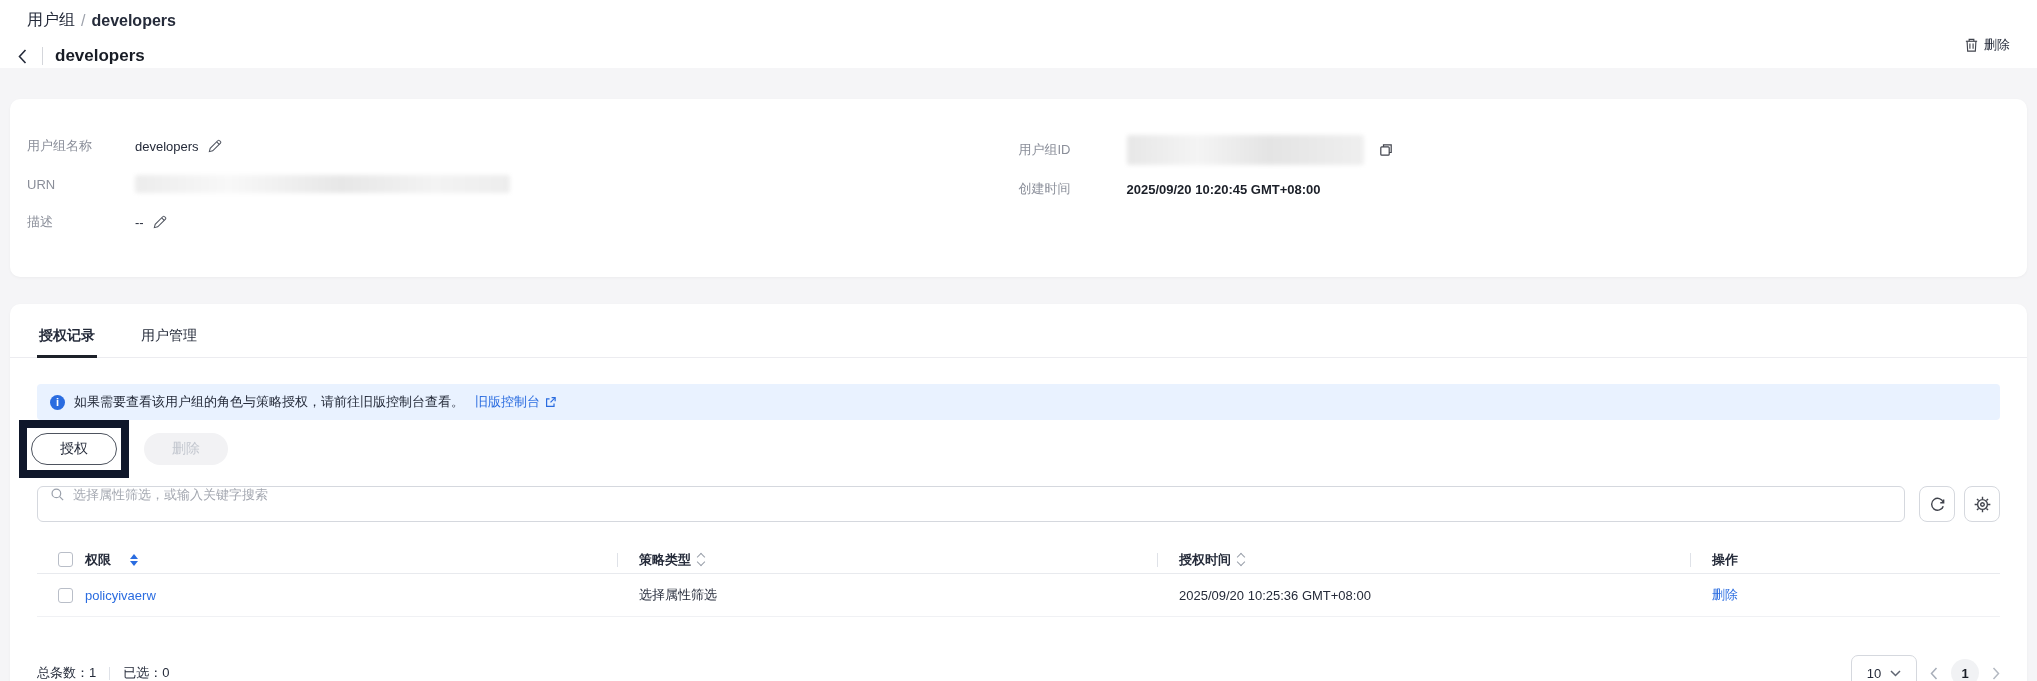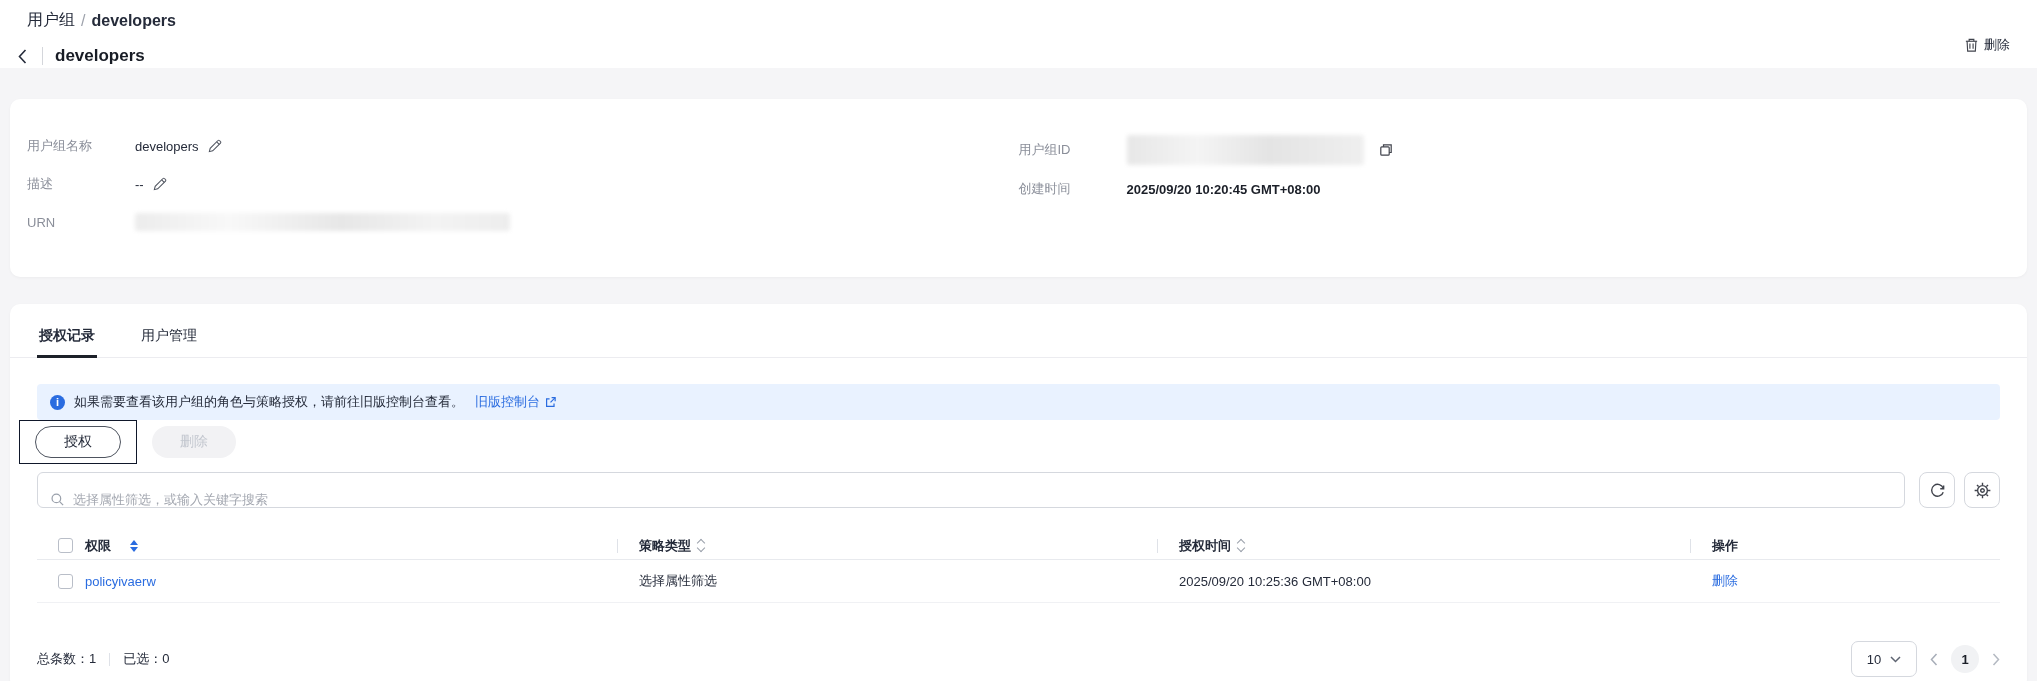--- a/index.html
+++ b/index.html
@@ -40,27 +40,27 @@
   .tabs::after { content:""; position:absolute; left:-27px; right:-27px; bottom:0; height:1px; background:#ececf0; }
   .tab { font-size:14px; padding:9px 2px 13px 2px; cursor:pointer; color:#252b3a; position:relative; }
   .tab.active { font-weight:bold; }
   .tab.active::after { content:""; position:absolute; left:0; right:0; bottom:0; height:3px; background:#1d2129; z-index:1; }
   .banner { margin-top:26px; height:36px; background:#e9f2ff; border-radius:4px; display:flex; align-items:center; padding:0 13px; gap:9px; }
   .info-icon { width:15px; height:15px; border-radius:50%; background:#2a6ce0; color:#fff; font-size:11px; font-weight:bold; display:flex; align-items:center; justify-content:center; flex:none; font-style:normal; }
   .banner-text { color:#252b3a;font-family:Liberation Mono, monospace; }
   .banner-link { color:#2a6ce0; display:inline-flex; align-items:center; gap:4px; cursor:pointer; margin-left:2px; }
   
   .btn-row { display:flex; align-items:center; margin-top:0; margin-left:-18px; }
-  .red-annotation { border:1px solid #0f172a; padding:5px 15px; display:inline-flex; }
+  .red-annotation { border:8px solid #0f172a; padding:5px 4px; display:inline-flex; }
   .btn { height:32px; padding:0 28px; border-radius:16px; font-size:14px; display:inline-flex; align-items:center; justify-content:center; cursor:pointer; background:#fff; }
   .btn-authorize { border:1px solid #4e545f; color:#252b3a; }
   .btn-disabled { background:#f2f2f4; color:#c3c7cf; border:none; cursor:default; margin-left:15px; }
   
   .search-row { display:flex; align-items:center; margin-top:8px; gap:9px; }
-  .search-box { flex:1; height:36px; border:1px solid #d5d8de; border-radius:6px; display:flex; align-items:flex-end; padding:0 12px; gap:8px; background:#fff; }
+  .search-box { flex:1; height:36px; border:1px solid #d5d8de; border-radius:6px; display:flex; align-items:flex-start; padding:0 12px; gap:8px; background:#fff; }
   .search-box input { border:none; outline:none; flex:1; font-size:13px; color:#252b3a; font-family:inherit; background:transparent; }
   .search-box input::placeholder { color:#a3a7b0; }
   .sq-btn { width:36px; height:36px; border:1px solid #d5d8de; border-radius:8px; background:#fff; display:flex; align-items:center; justify-content:center; cursor:pointer; }
   .sq-btn.refresh { margin-left:5px; }
   
   .tbl { margin-top:24px; }
   .thead { display:flex; align-items:center; height:28px; border-bottom:1px solid #e8eaee; font-weight:bold; color:#252b3a; }
   .trow { display:flex; align-items:center; height:43px; border-bottom:1px solid #f0f1f4; }
   .c1 { width:580px; display:flex; align-items:center; gap:12px; padding-left:21px; flex:none; }
   .c2 { width:540px; flex:none; display:flex; align-items:center; }
@@ -130,37 +130,37 @@
             <span>
               <svg width="15" height="15" viewBox="0 0 16 16" fill="none" stroke="#4e535e" stroke-width="1.1">
                   <path d="M2.5 13.5l.9-3.6 8.3-8.3a1.1 1.1 0 0 1 1.6 0l1.1 1.1a1.1 1.1 0 0 1 0 1.6l-8.3 8.3-3.6.9z"></path>
                   <path d="M10.3 3l2.7 2.7"></path>
                 </svg>
             </span>
           </span>
         </span>
       </div>
       <div class="drow">
+        <span class="dlabel">URN</span>
+        <span class="dval">
+          <span class="redact-urn"></span>
+        </span>
+      </div>
+      <div class="drow">
         <span class="dlabel">描述</span>
         <span class="dval">
           <span>--</span>
           <span class="edit-icon">
             <span>
               <svg width="15" height="15" viewBox="0 0 16 16" fill="none" stroke="#4e535e" stroke-width="1.1">
                   <path d="M2.5 13.5l.9-3.6 8.3-8.3a1.1 1.1 0 0 1 1.6 0l1.1 1.1a1.1 1.1 0 0 1 0 1.6l-8.3 8.3-3.6.9z"></path>
                   <path d="M10.3 3l2.7 2.7"></path>
                 </svg>
             </span>
           </span>
-        </span>
-      </div>
-      <div class="drow">
-        <span class="dlabel">URN</span>
-        <span class="dval">
-          <span class="redact-urn"></span>
         </span>
       </div>
     </div>
     <div class="dcol">
       <div class="drow" style="min-height:30px;margin-bottom:13px;">
         <span class="dlabel">用户组ID</span>
         <span class="dval">
           <span class="redact-id"></span>
           <span class="copy-icon">
             <span>

